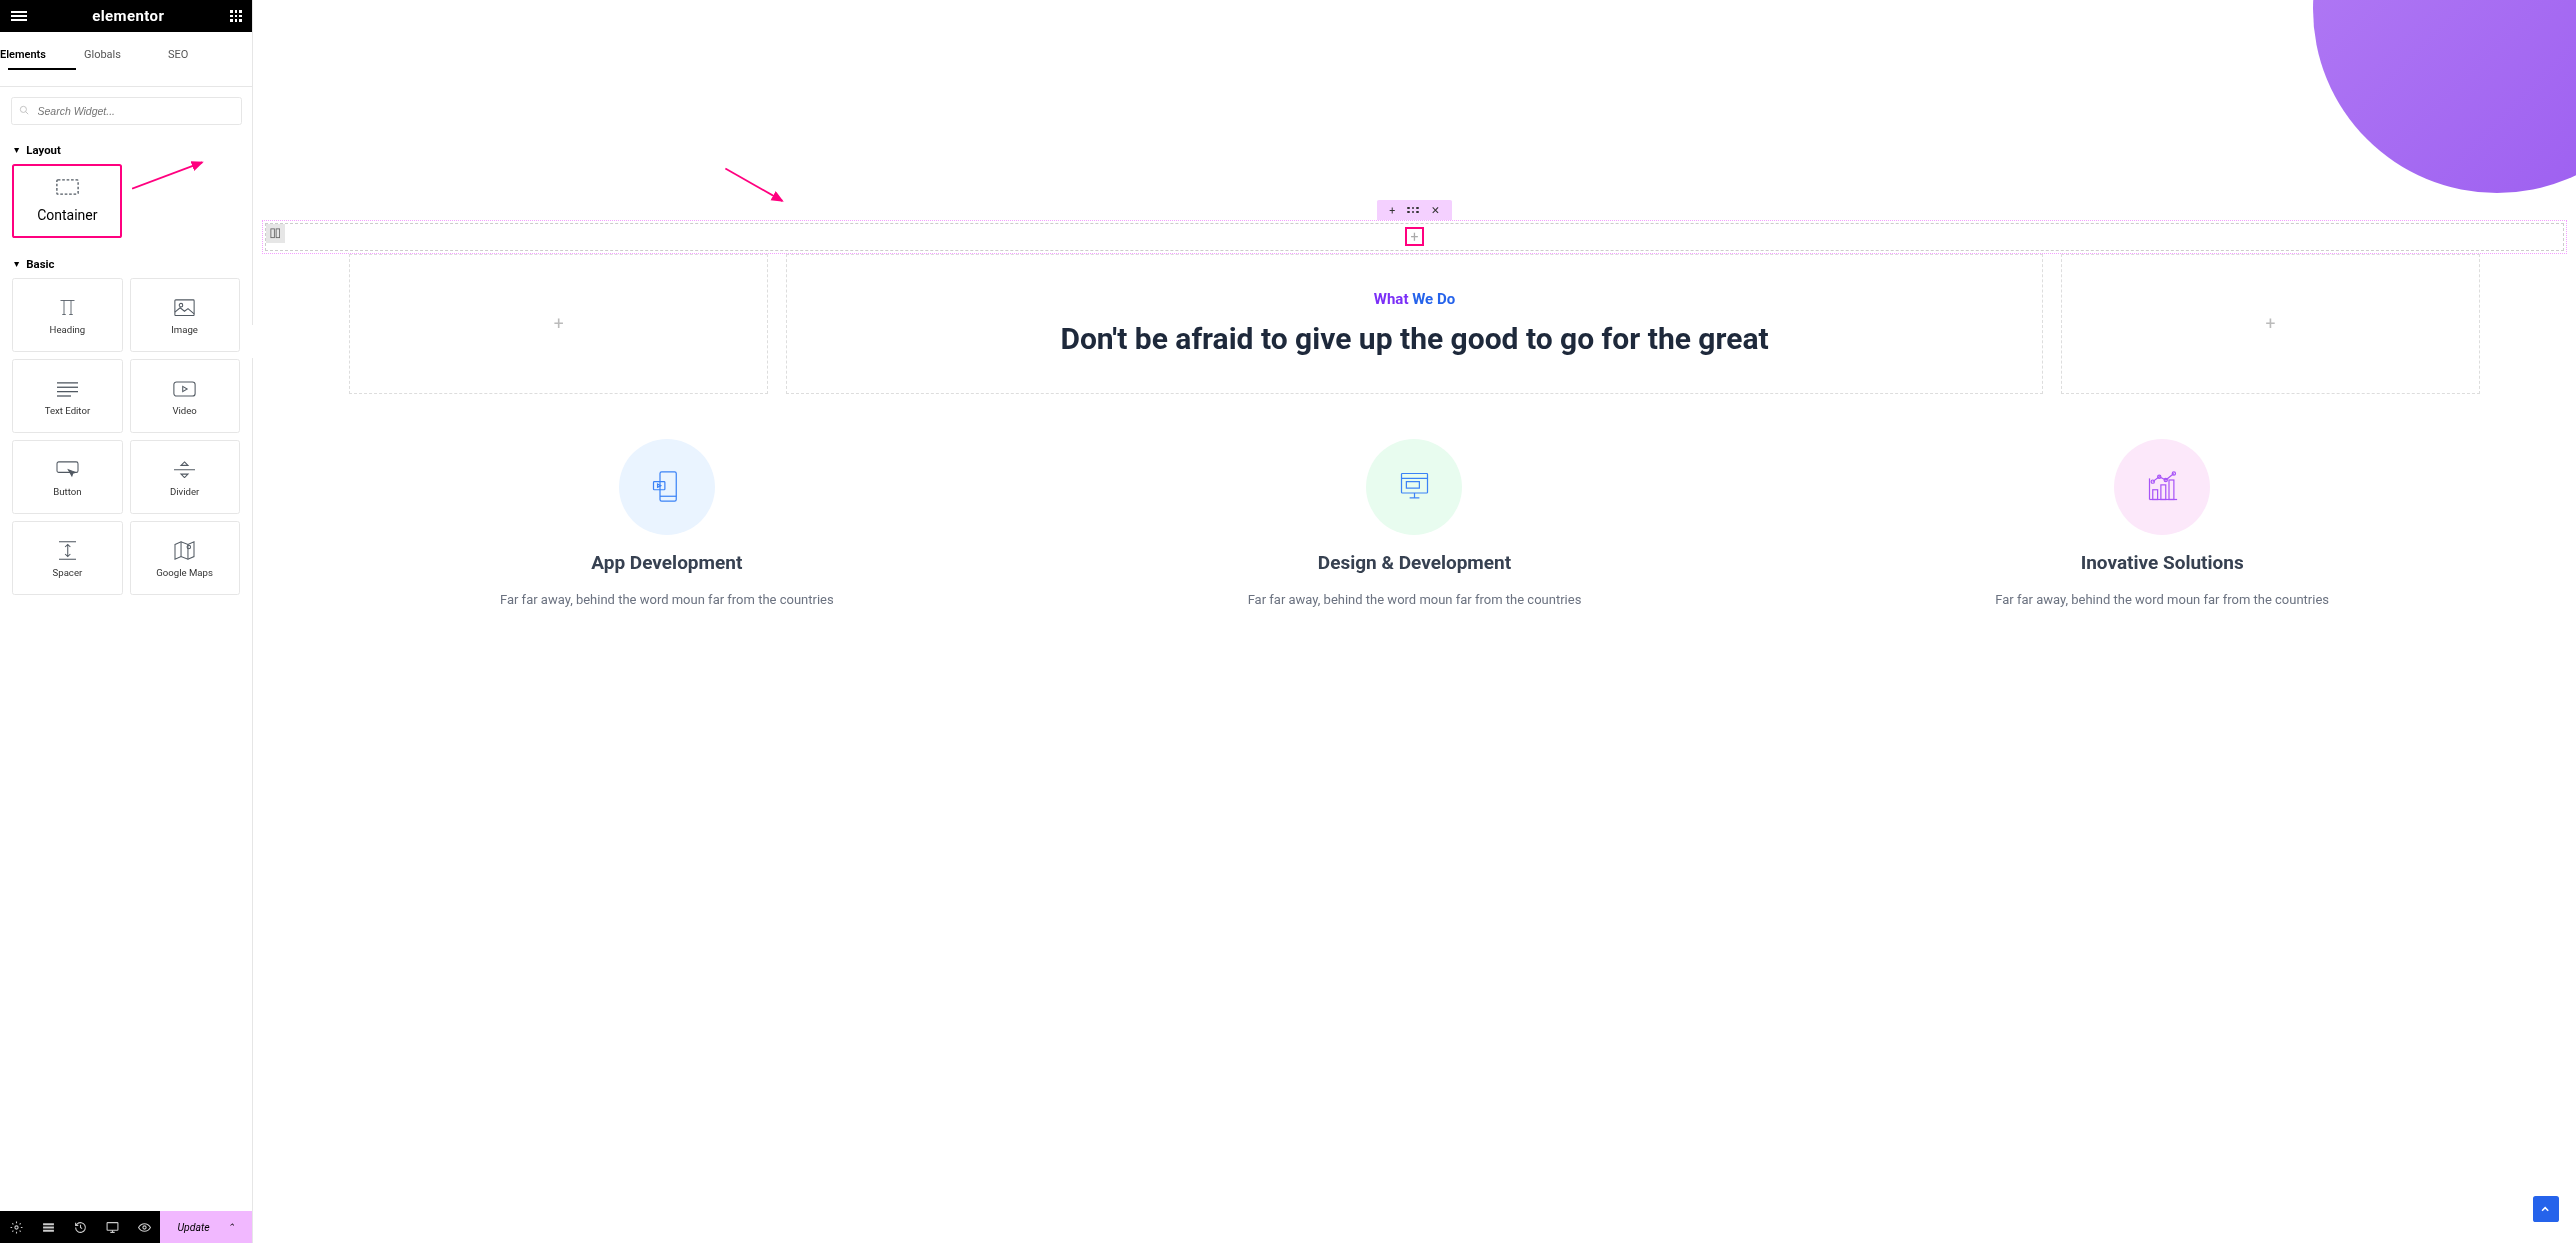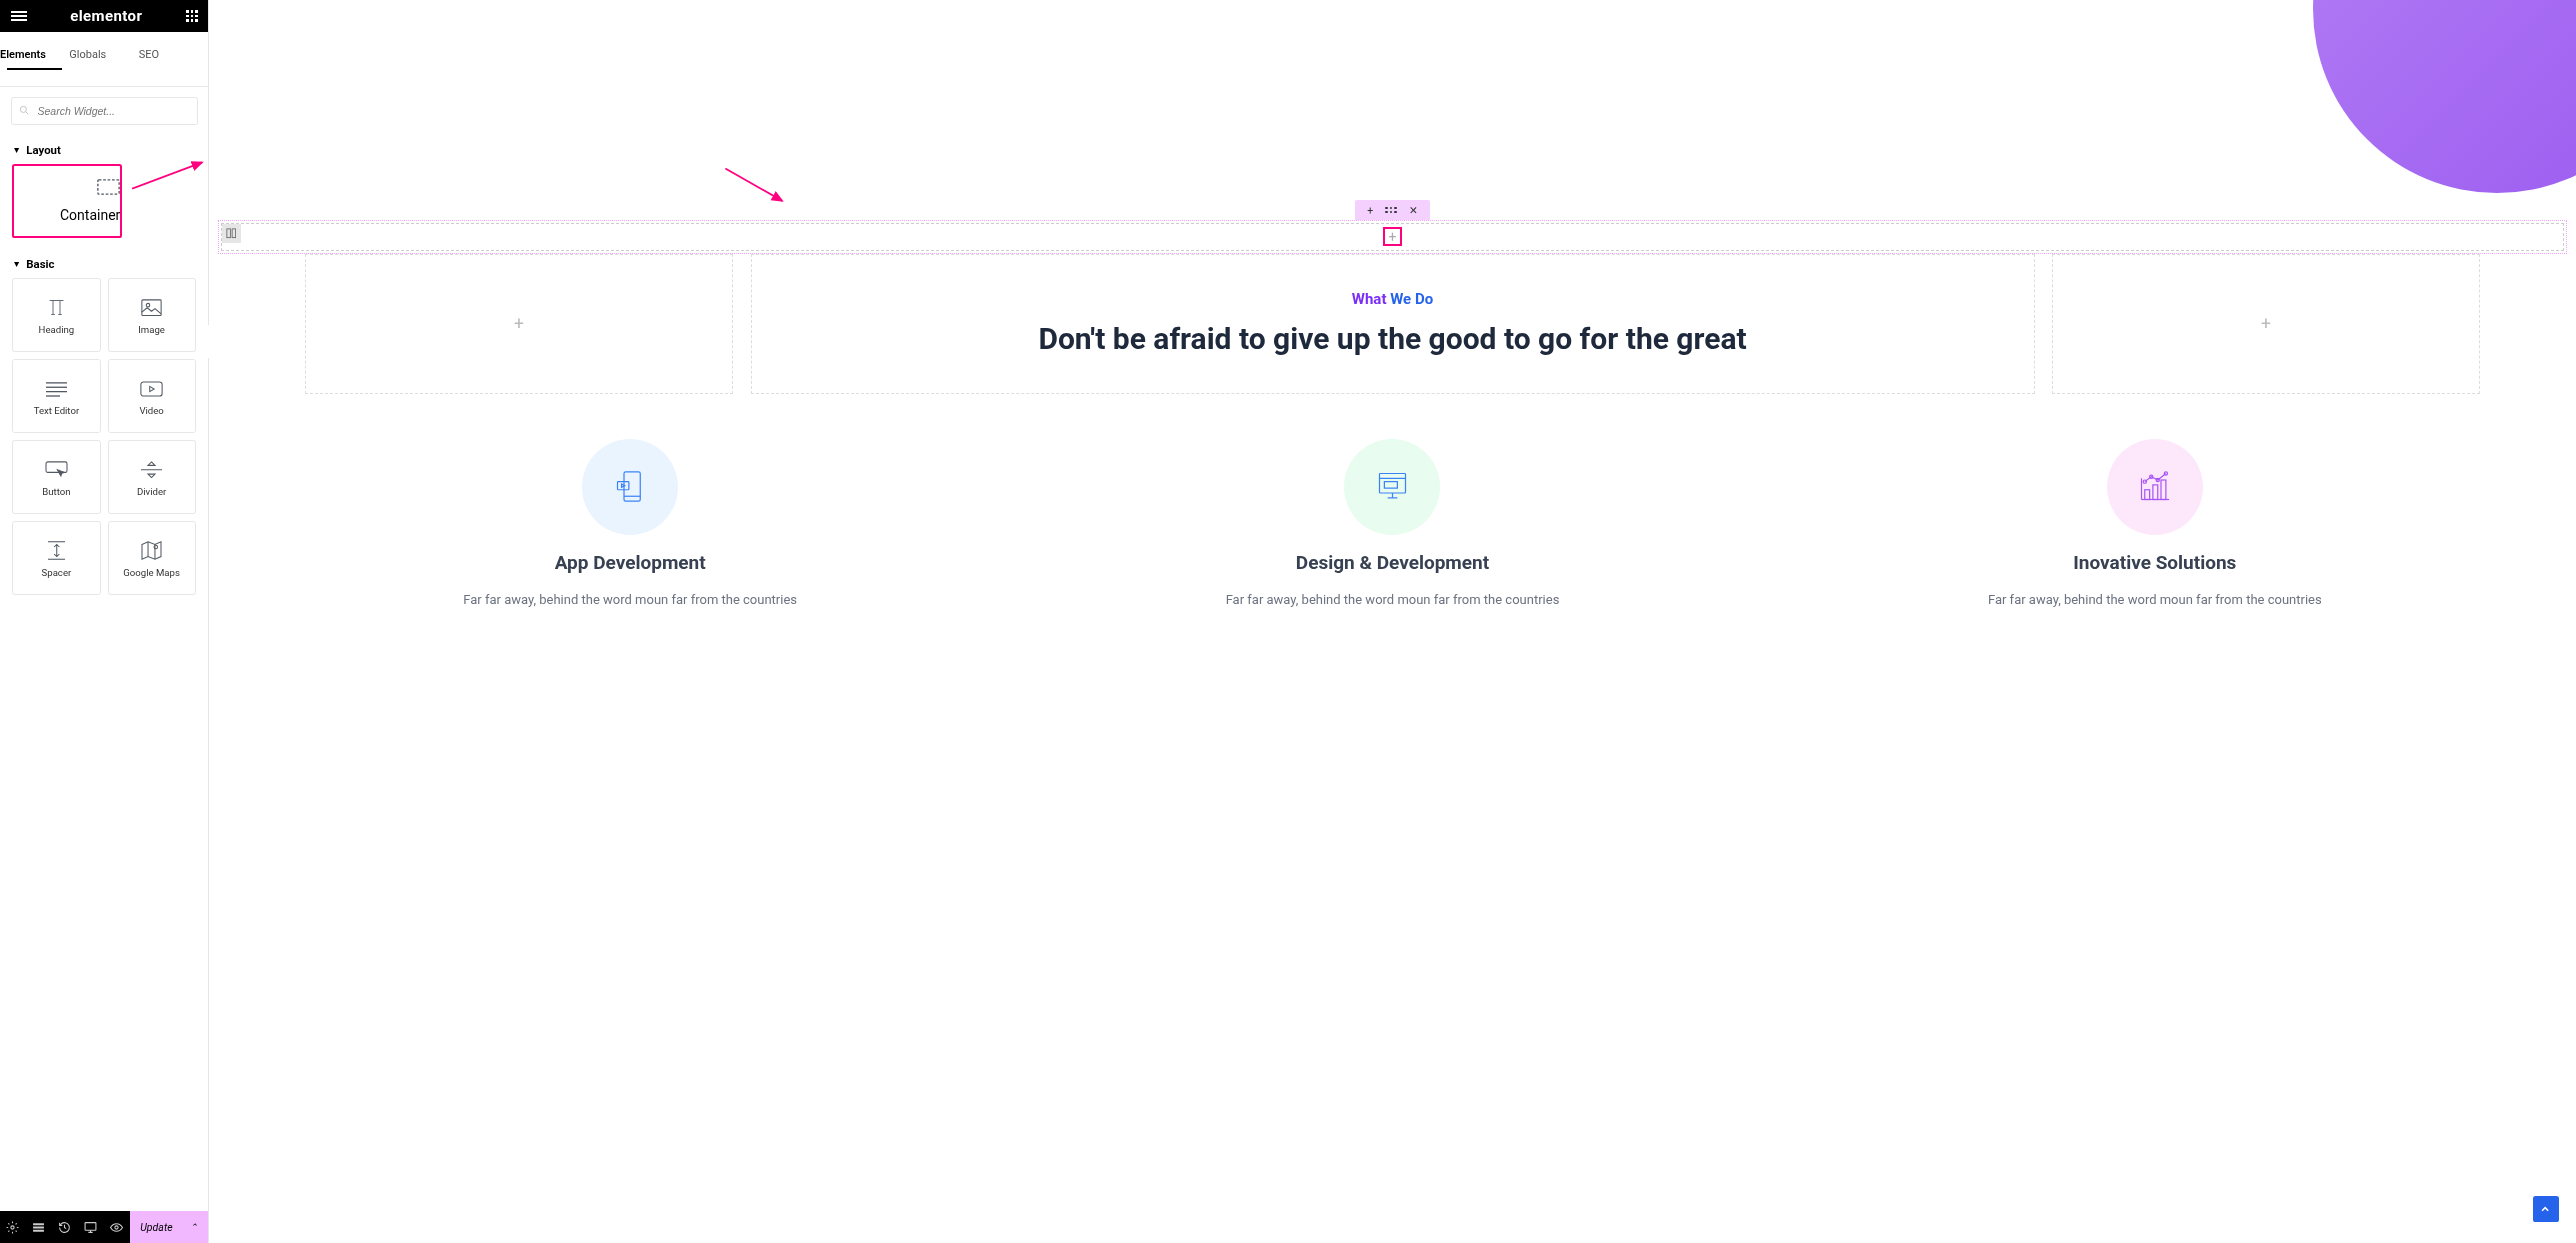--- a/index.html
+++ b/index.html
@@ -1,21 +1,21 @@
 <!DOCTYPE html>
 <html style="font-size:14px"><head>
 <meta charset="utf-8">
 <style>
 * { margin: 0; padding: 0; box-sizing: border-box; }
 body { font-family: -apple-system, BlinkMacSystemFont, "Segoe UI", Roboto, sans-serif; overflow: hidden; }
 
 .app { display: flex; height: 100vh; }
 
 
-.sidebar { width: 209px; background: #fff; border-right: 0.9px solid #e6e6e6; display: flex; flex-direction: column; position: relative; }
+.sidebar { width: 253px; background: #fff; border-right: 0.9px solid #e6e6e6; display: flex; flex-direction: column; position: relative; }
 .sidebar-header { background: #000; color: #fff; height: 32px; display: flex; align-items: center; justify-content: space-between; padding: 0 10.5px; }
 .sidebar-header .hamburger { cursor: pointer; display: flex; flex-direction: column; gap: 2.6px; }
 .sidebar-header .hamburger span { width: 16px; height: 1.8px; background: #fff; display: block; }
 .sidebar-header .logo { font-weight: 700; font-size: 15px; letter-spacing: 0.4px; }
 .sidebar-header .grid-dots { display: grid; grid-template-columns: repeat(3,1fr); gap: 1.8px; cursor: pointer; }
 .sidebar-header .grid-dots span { width: 2.6px; height: 2.6px; background: #fff; }
 
 .tabs { display: flex; border-bottom: 0.9px solid #e6e6e6; }
 .tab { flex: 1; text-align: left; padding: 16px 0; font-size: 11px; color: #555; cursor: pointer; }
 .tab.active { font-weight: 600; color: #000; }
@@ -28,21 +28,21 @@
 
 .section-title { display: flex; align-items: center; gap: 5.3px; padding: 7px 12.3px; font-size: 11.4px; font-weight: 700; cursor: pointer; }
 .section-title .caret { font-size: 8.8px; }
 
 .widgets-grid { display: grid; grid-template-columns: 1fr 1fr; gap: 7px; padding: 0 12.3px 12.3px; }
 .widget { border: 0.9px solid #e6e6e6; border-radius: 2.6px; height: 74px; display: flex; flex-direction: column; align-items: center; justify-content: center; gap: 4px; cursor: grab; }
 .widget .wicon { color: #515962; font-size: 19px; height: 24.6px; display: flex; align-items: center; justify-content: center; }
 .widget .wlabel { font-size: 9.6px; color: #333; }
 
 .layout-grid { padding: 0 12.3px 12.3px; }
-.layout-widget { border: 0.9px solid #e6e6e6; border-radius: 2.6px; width: 110px; height: 74px; display: flex; flex-direction: column; align-items: flex-end; justify-content: center; gap: 8.8px; cursor: grab; }
+.layout-widget { border: 0.9px solid #e6e6e6; border-radius: 2.6px; width: 110px; height: 74px; display: flex; flex-direction: column; align-items: center; justify-content: center; gap: 8.8px; cursor: grab; }
 .layout-widget.highlight { border: 2.6px solid #ff007f; }
 
 .collapse-handle { position: absolute; right: -10.5px; top: 324px; width: 10.5px; height: 35px; background: #fff; border: 0.9px solid #e6e6e6; border-left: none; border-radius: 0 2.6px 2.6px 0; display: flex; align-items: center; justify-content: center; font-size: 8.8px; color: #999; cursor: pointer; }
 
 
 .sidebar-footer { position: absolute; bottom: 0; left: 0; right: 0; height: 32px; display: flex; align-items: center; background: #000; font-style: italic; }
 .sidebar-footer .fbtn { width: 32px; height: 32px; display: flex; align-items: center; justify-content: center; color: #ccc; cursor: pointer; font-size: 12.3px; }
 .sidebar-footer .update-btn { flex: 1; background: #f1b8ff; color: #000; font-size: 10.5px; height: 32px; display: flex; align-items: center; justify-content: center; gap: 17.5px; cursor: pointer; padding: 0 10.5px; }
 .sidebar-footer .update-btn .up-caret { font-size: 8.8px; }
 

